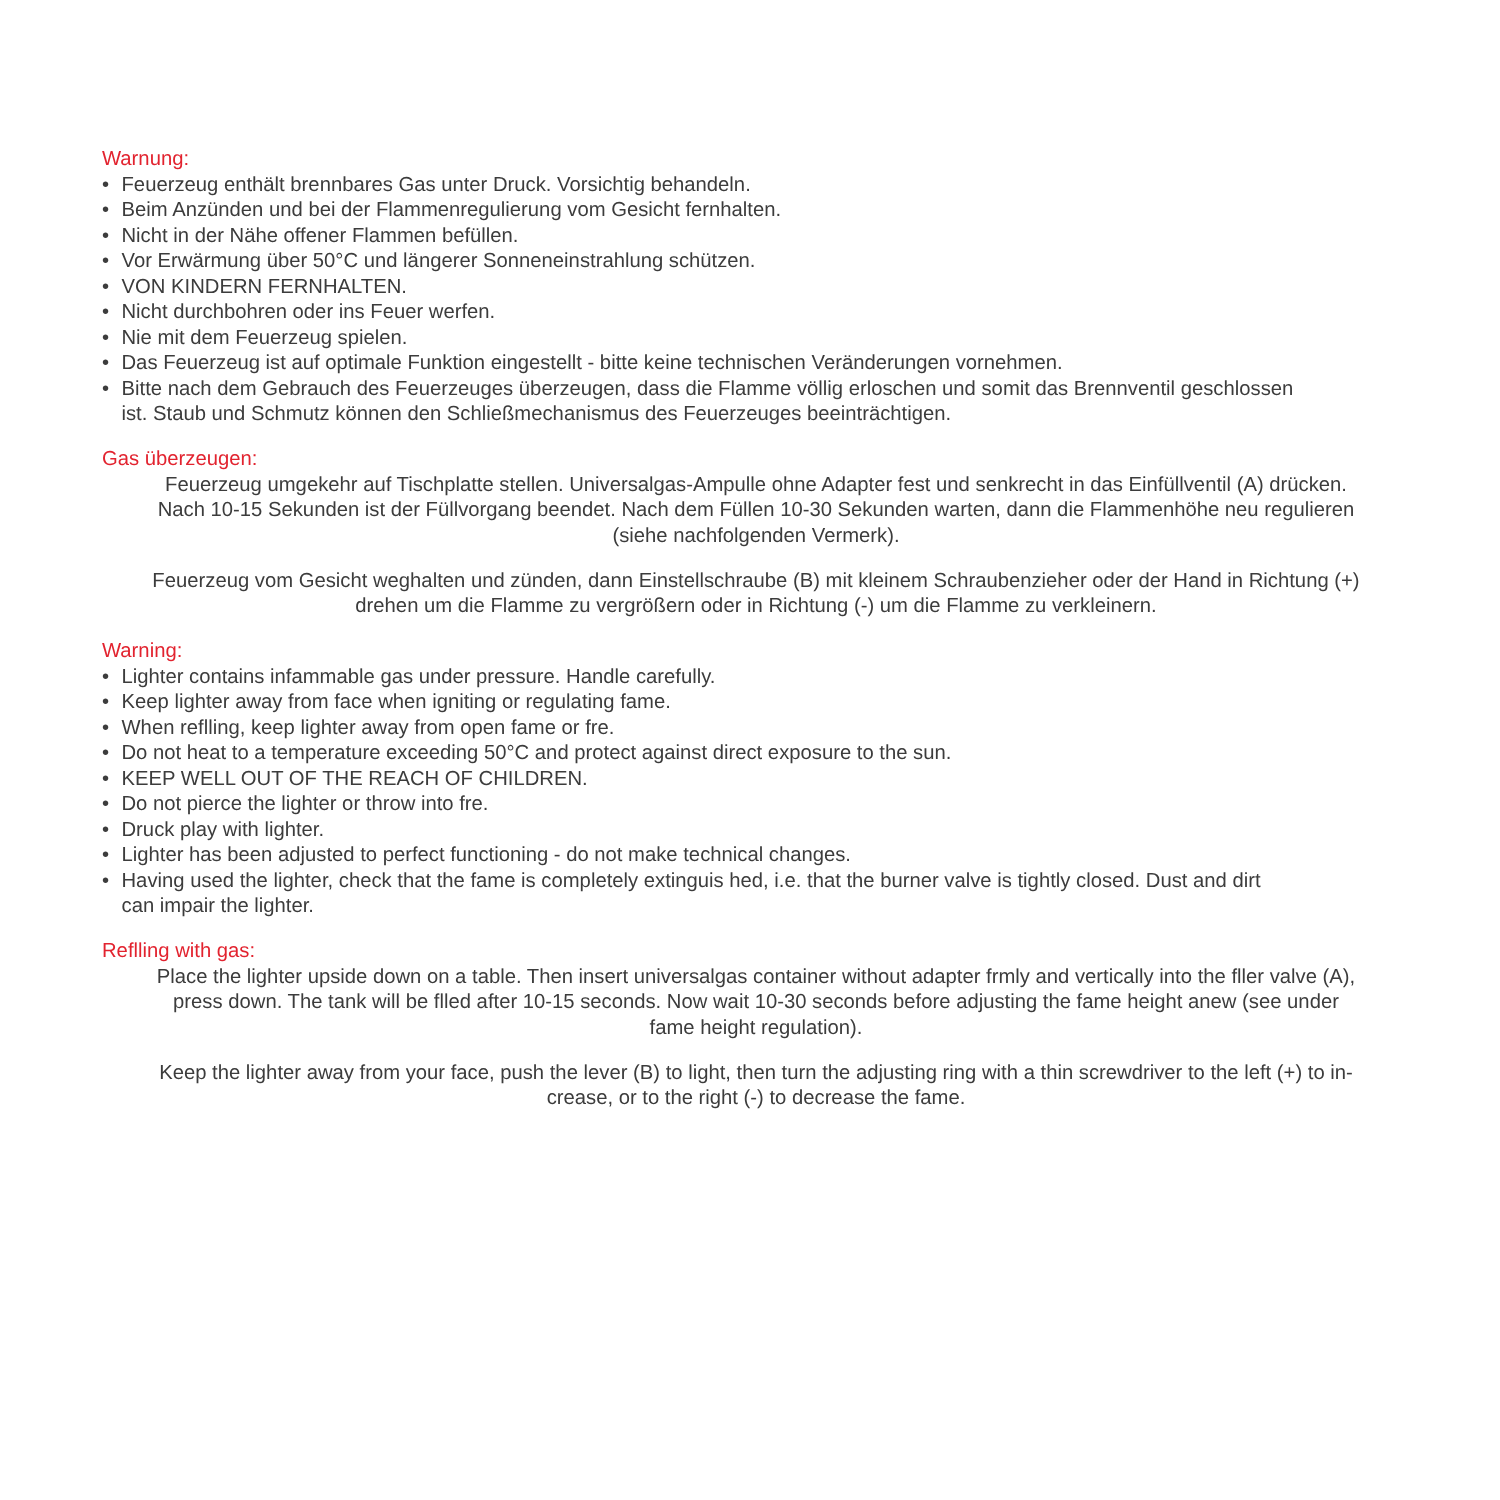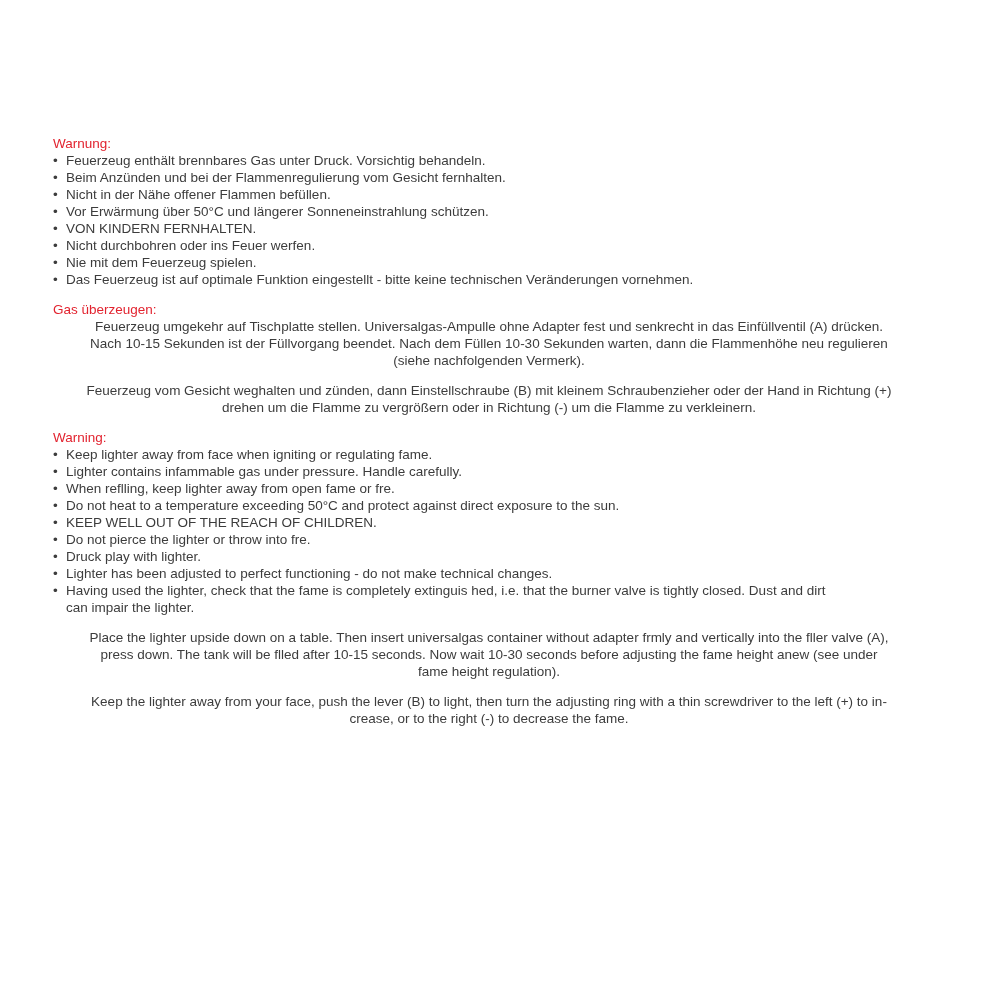--- a/index.html
+++ b/index.html
@@ -14,24 +14,23 @@
     background: #ffffff;
     overflow: hidden;
     font-family: "Liberation Sans", "DejaVu Sans", sans-serif;
     font-size: 13.5px;
     line-height: 17px;
     color: #3c3c3c;
     box-sizing: border-box;
   }
   .content {
     position: absolute;
-    left: 53px;
+    left: 68px;
     top: 97px;
     width: 872px;
-    margin-top: 38px;
   }
   .section + .section {
     margin-top: 13px;
   }
   .section-heading {
     font-size: 13.5px;
     line-height: 17px;
     font-weight: normal;
     margin: 0;
     color: #e2232f;
@@ -68,48 +67,51 @@
         <h2 class="section-heading">Warnung:</h2>
         <ul class="bullet-list">
           <li class="bullet-item">Feuerzeug enthält brennbares Gas unter Druck. Vorsichtig behandeln.</li>
           <li class="bullet-item">Beim Anzünden und bei der Flammenregulierung vom Gesicht fernhalten.</li>
           <li class="bullet-item">Nicht in der Nähe offener Flammen befüllen.</li>
           <li class="bullet-item">Vor Erwärmung über 50°C und längerer Sonneneinstrahlung schützen.</li>
           <li class="bullet-item">VON KINDERN FERNHALTEN.</li>
           <li class="bullet-item">Nicht durchbohren oder ins Feuer werfen.</li>
           <li class="bullet-item">Nie mit dem Feuerzeug spielen.</li>
           <li class="bullet-item">Das Feuerzeug ist auf optimale Funktion eingestellt - bitte keine technischen Veränderungen vornehmen.</li>
+          <li class="bullet-item">Bitte nach dem Gebrauch des Feuerzeuges überzeugen, dass die Flamme völlig erloschen und somit das Brennventil geschlossen
+ist. Staub und Schmutz können den Schließmechanismus des Feuerzeuges beeinträchtigen.</li>
         </ul>
       </div>
       <div class="section">
         <h2 class="section-heading">Gas überzeugen:</h2>
         <p class="paragraph">Feuerzeug umgekehr auf Tischplatte stellen. Universalgas-Ampulle ohne Adapter fest und senkrecht in das Einfüllventil (A) drücken.
 Nach 10-15 Sekunden ist der Füllvorgang beendet. Nach dem Füllen 10-30 Sekunden warten, dann die Flammenhöhe neu regulieren
 (siehe nachfolgenden Vermerk).</p>
       </div>
       <div class="section">
         <p class="paragraph">Feuerzeug vom Gesicht weghalten und zünden, dann Einstellschraube (B) mit kleinem Schraubenzieher oder der Hand in Richtung (+)
 drehen um die Flamme zu vergrößern oder in Richtung (-) um die Flamme zu verkleinern.</p>
       </div>
       <div class="section">
         <h2 class="section-heading">Warning:</h2>
         <ul class="bullet-list">
+          <li class="bullet-item">Lighter contains infammable gas under pressure. Handle carefully.</li>
           <li class="bullet-item">Keep lighter away from face when igniting or regulating fame.</li>
-          <li class="bullet-item">Lighter contains infammable gas under pressure. Handle carefully.</li>
           <li class="bullet-item">When reflling, keep lighter away from open fame or fre.</li>
           <li class="bullet-item">Do not heat to a temperature exceeding 50°C and protect against direct exposure to the sun.</li>
           <li class="bullet-item">KEEP WELL OUT OF THE REACH OF CHILDREN.</li>
           <li class="bullet-item">Do not pierce the lighter or throw into fre.</li>
           <li class="bullet-item">Druck play with lighter.</li>
           <li class="bullet-item">Lighter has been adjusted to perfect functioning - do not make technical changes.</li>
           <li class="bullet-item">Having used the lighter, check that the fame is completely extinguis hed, i.e. that the burner valve is tightly closed. Dust and dirt
 can impair the lighter.</li>
         </ul>
       </div>
       <div class="section">
+        <h2 class="section-heading">Reflling with gas:</h2>
         <p class="paragraph">Place the lighter upside down on a table. Then insert universalgas container without adapter frmly and vertically into the fller valve (A),
 press down. The tank will be flled after 10-15 seconds. Now wait 10-30 seconds before adjusting the fame height anew (see under
 fame height regulation).</p>
       </div>
       <div class="section">
         <p class="paragraph">Keep the lighter away from your face, push the lever (B) to light, then turn the adjusting ring with a thin screwdriver to the left (+) to in-
 crease, or to the right (-) to decrease the fame.</p>
       </div>
     </div>
 </div>

